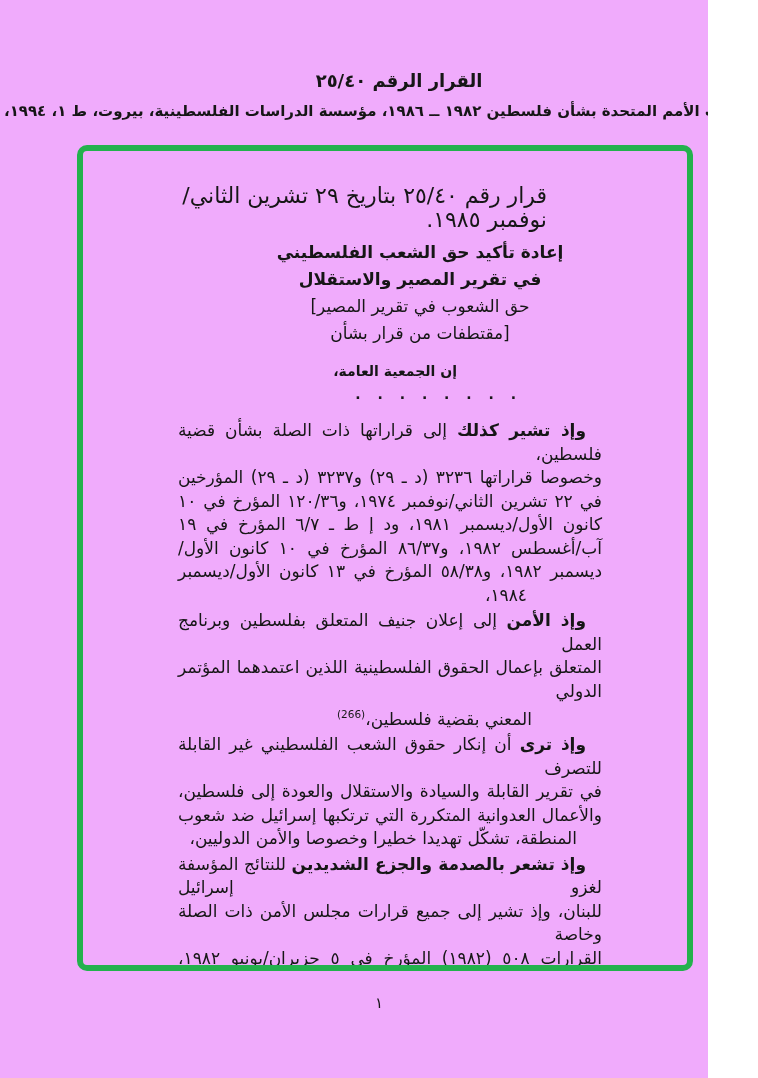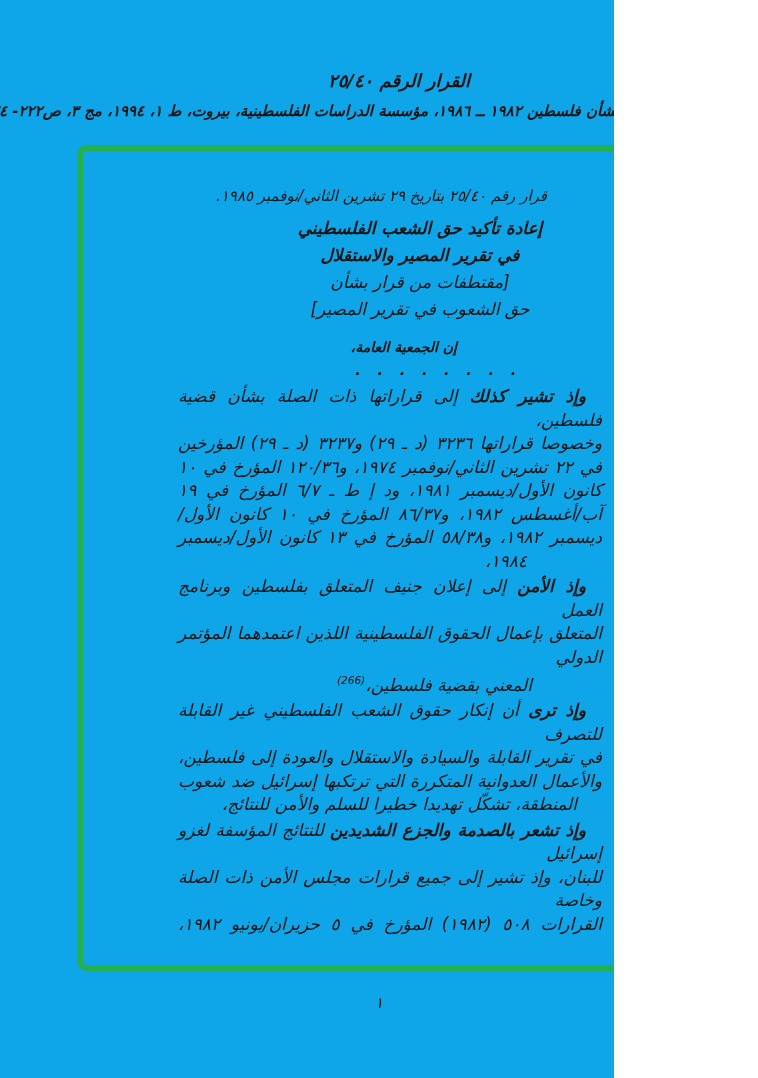--- a/index.html
+++ b/index.html
@@ -1,52 +1,52 @@
 <!DOCTYPE html>
 <html lang="ar"><head>
 <meta charset="utf-8">
 <style>
   html,body{margin:0;padding:0;background:#ffffff;}
   .page{
-    position:relative;width:614px;height:1078px;background:#0ea5e9;overflow:hidden;
-    font-family:"DejaVu Sans","Liberation Sans",sans-serif;direction:rtl;color:#161616;font-style:italic;
+    position:relative;width:708px;height:1078px;background:#f0abfc;overflow:hidden;
+    font-family:"DejaVu Sans","Liberation Sans",sans-serif;direction:rtl;color:#161616;
   }
   
   .hdr-title{
     position:absolute;top:70px;left:0;width:758px;text-align:center;
     font-size:18px;font-weight:bold;padding-left:40px;box-sizing:border-box;
   }
   .hdr-cite{
     position:absolute;top:102px;left:0;width:758px;text-align:center;
     font-size:15px;font-weight:bold;white-space:nowrap;
   }
   
   .frame{
     position:absolute;left:77px;top:145px;width:616px;height:826px;
     border:6px solid #23b14d;border-radius:10px;box-sizing:border-box;overflow:hidden;
   }
   .content{
     position:absolute;top:0;right:0;left:0;bottom:0;
     padding:33px 85px 0 95px;box-sizing:border-box;
   }
   .res-line{
-    font-size:15px;line-height:24px;padding-left:0;
+    font-size:22px;line-height:24px;padding-left:0;
     padding-right:55px;margin-bottom:7px;
   }
   .headings{ text-align:center;padding-left:60px;line-height:27px;font-size:17px; }
   .heading{ }
   .b{ font-weight:bold; }
   .salutation{
     margin-top:12px;font-size:14px;font-weight:bold;text-align:right;padding-right:145px;line-height:24px;
   }
   .dots{
     margin-top:2px;text-align:right;padding-right:80px;font-size:14px;font-weight:bold;
     letter-spacing:6px;line-height:18px;
   }
-  #paragraphs{ margin-top:6px; }
+  #paragraphs{ margin-top:16px; }
   .para{ margin-bottom:2px; }
   .bline{
     font-size:17px;line-height:23.5px;text-align:justify;text-align-last:justify;
   }
   .line-end{ text-align-last:right; }
   .line-first{ text-indent:16px; }
   .bline sup{ font-size:10.5px; }
   .page-num{
     position:absolute;top:994px;left:0;width:758px;text-align:center;
     font-size:15px;padding-left:0;margin-right:30px;box-sizing:border-box;
@@ -62,22 +62,22 @@
   <div class="hdr-cite">قرارات الأمم المتحدة بشأن فلسطين ١٩٨٢ ــ ١٩٨٦، مؤسسة الدراسات الفلسطينية، بيروت، ط ١، ١٩٩٤، مج ٣، ص٢٢٢- ٢٢٤</div>
 
   <div class="frame">
     <div class="content">
 
       <div class="res-line">قرار رقم ٢٥/٤٠ بتاريخ ٢٩ تشرين الثاني/نوفمبر ١٩٨٥.</div>
 
       <div class="headings" id="headings">
           <div class="heading b">إعادة تأكيد حق الشعب الفلسطيني</div>
           <div class="heading b">في تقرير المصير والاستقلال</div>
+          <div class="heading">حق الشعوب في تقرير المصير]</div>
           <div class="heading">[مقتطفات من قرار بشأن</div>
-          <div class="heading">حق الشعوب في تقرير المصير]</div>
         </div>
 
       <div class="salutation">إن الجمعية العامة،</div>
 
       <div class="dots">. . . . . . . .</div>
 
       <div id="paragraphs">
           <div class="para">
             <div class="bline line-first"><span class="b">وإذ تشير كذلك</span> إلى قراراتها ذات الصلة بشأن قضية فلسطين،</div>
             <div class="bline">وخصوصا قراراتها ٣٢٣٦ (د ـ ٢٩) و٣٢٣٧ (د ـ ٢٩) المؤرخين</div>
@@ -89,21 +89,21 @@
           </div>
           <div class="para">
             <div class="bline line-first"><span class="b">وإذ الأمن</span> إلى إعلان جنيف المتعلق بفلسطين وبرنامج العمل</div>
             <div class="bline">المتعلق بإعمال الحقوق الفلسطينية اللذين اعتمدهما المؤتمر الدولي</div>
             <div class="bline line-end" style="padding-right: 70px;">المعني بقضية فلسطين،<sup>(266)</sup></div>
           </div>
           <div class="para">
             <div class="bline line-first"><span class="b">وإذ ترى</span> أن إنكار حقوق الشعب الفلسطيني غير القابلة للتصرف</div>
             <div class="bline">في تقرير القابلة والسيادة والاستقلال والعودة إلى فلسطين،</div>
             <div class="bline">والأعمال العدوانية المتكررة التي ترتكبها إسرائيل ضد شعوب</div>
-            <div class="bline line-end" style="padding-right: 25px;">المنطقة، تشكّل تهديدا خطيرا للسلم والأمن للنتائج،</div>
+            <div class="bline line-end" style="padding-right: 25px;">المنطقة، تشكّل تهديدا خطيرا وخصوصا والأمن الدوليين،</div>
           </div>
           <div class="para">
             <div class="bline line-first"><span class="b">وإذ تشعر بالصدمة والجزع الشديدين</span> للنتائج المؤسفة لغزو إسرائيل</div>
             <div class="bline">للبنان، وإذ تشير إلى جميع قرارات مجلس الأمن ذات الصلة وخاصة</div>
             <div class="bline">القرارات ٥٠٨ (١٩٨٢) المؤرخ في ٥ حزيران/يونيو ١٩٨٢،</div>
           </div>
         </div>
 
     </div>
   </div>

